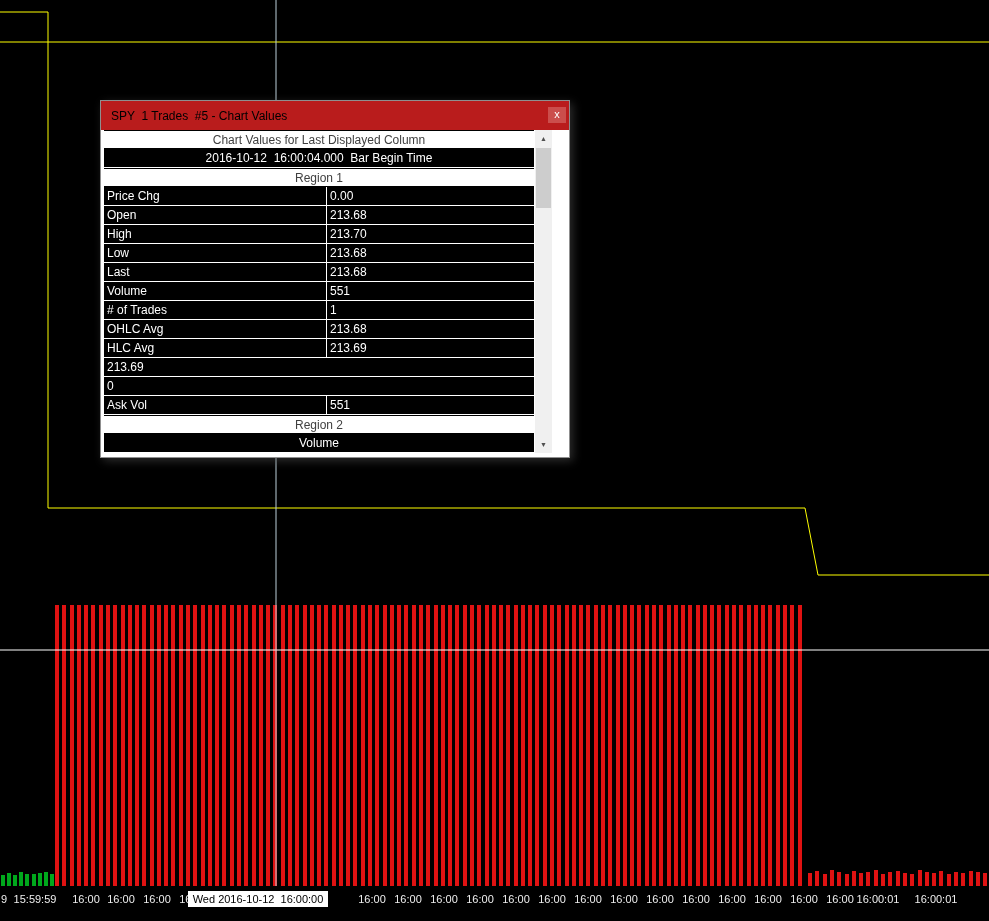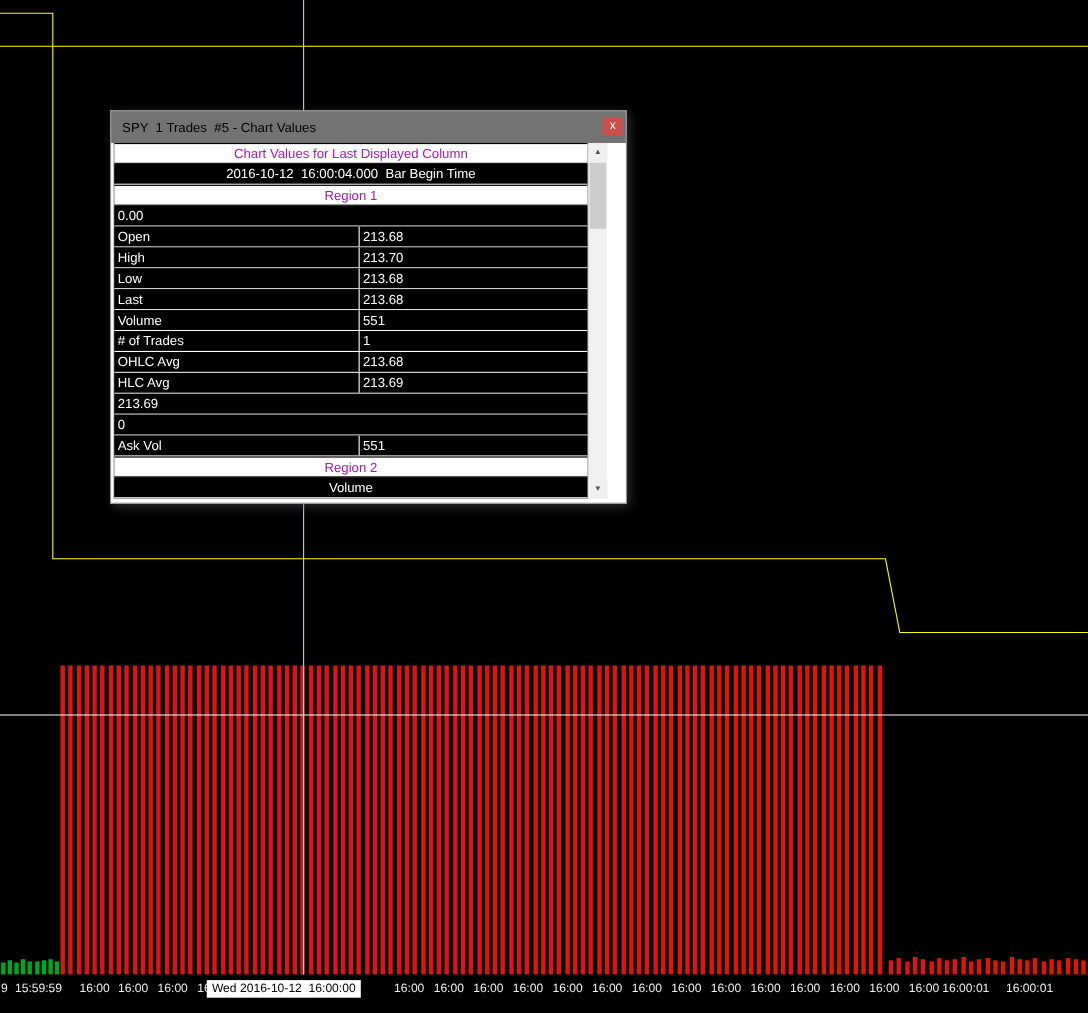--- a/index.html
+++ b/index.html
@@ -11,28 +11,28 @@
   #volume-histogram{position:absolute;left:0;top:0;width:989px;height:921px;z-index:2;}
   .vbar{position:absolute;width:4px;}
   
   #time-axis{position:absolute;left:0;top:886px;width:989px;height:35px;background:#000;z-index:4;}
   .tick{position:absolute;top:7px;transform:translateX(-50%);font-size:11px;color:#eeeeee;white-space:pre;}
   #axis-highlight{position:absolute;top:5px;height:16px;background:#ffffff;color:#000;
                   font-size:11px;line-height:16px;text-align:center;white-space:pre;z-index:5;}
   
   #chart-values-window{position:absolute;left:100px;top:100px;width:468px;background:#ffffff;
                        border:1px solid #8f8f8f;box-shadow:3px 3px 9px rgba(80,80,80,0.55);z-index:10;}
-  #window-titlebar{position:relative;height:29px;background:#737373;}
+  #window-titlebar{position:relative;height:29px;background:#b91c1c;}
   #window-title{position:absolute;left:10px;top:8px;font-size:12px;color:#000;white-space:pre;}
   #window-close-button{position:absolute;right:3px;top:6px;width:18px;height:16px;background:#cb4e4c;
                        color:#fff;font-size:11px;line-height:15px;text-align:center;cursor:default;}
   #window-content{display:flex;padding:0 2px 4px 2px;}
   #cv-table{width:430px;background:#000;border-left:1px solid #fff;border-right:1px solid #fff;}
   .row{height:19px;line-height:18px;font-size:12px;box-sizing:border-box;white-space:pre;}
-  .row.white{background:#fff;color:#a21caf;text-align:center;border-top:1px solid #000;border-bottom:1px solid #000;}
+  .row.white{background:#fff;color:#404040;text-align:center;border-top:1px solid #000;border-bottom:1px solid #000;}
   .row.black{background:#000;color:#fff;text-align:center;border-bottom:1px solid #fff;}
   .row.kv{display:flex;background:#000;color:#fff;border-bottom:1px solid #fff;}
   .row.kv .k{width:223px;border-right:1px solid #fff;padding-left:3px;box-sizing:border-box;}
   .row.kv .v{flex:1;padding-left:3px;}
   
   #cv-scrollbar{position:relative;width:17px;background:#f0f0f0;}
   .sb-btn{position:absolute;left:0;width:17px;height:17px;background:#f0f0f0;color:#505050;
           font-size:7px;line-height:17px;text-align:center;}
   #scroll-up-button{top:0;}
   #scroll-down-button{bottom:0;}
@@ -220,21 +220,21 @@
     <div id="window-titlebar">
       <span id="window-title">SPY  1 Trades  #5 - Chart Values</span>
       <div id="window-close-button">x</div>
     </div>
     <div id="window-content">
       <div id="cv-table">
         <div class="row white">Chart Values for Last Displayed Column</div>
         <div class="row black">2016-10-12  16:00:04.000  Bar Begin Time</div>
         <div class="row white">Region 1</div>
         <div id="kv-rows">
-            <div class="row kv"><span class="v">0.00</span></div>
+            <div class="row kv"><span class="k">Price Chg</span><span class="v">0.00</span></div>
             <div class="row kv"><span class="k">Open</span><span class="v">213.68</span></div>
             <div class="row kv"><span class="k">High</span><span class="v">213.70</span></div>
             <div class="row kv"><span class="k">Low</span><span class="v">213.68</span></div>
             <div class="row kv"><span class="k">Last</span><span class="v">213.68</span></div>
             <div class="row kv"><span class="k">Volume</span><span class="v">551</span></div>
             <div class="row kv"><span class="k"># of Trades</span><span class="v">1</span></div>
             <div class="row kv"><span class="k">OHLC Avg</span><span class="v">213.68</span></div>
             <div class="row kv"><span class="k">HLC Avg</span><span class="v">213.69</span></div>
             <div class="row kv"><span class="v">213.69</span></div>
             <div class="row kv"><span class="v">0</span></div>

